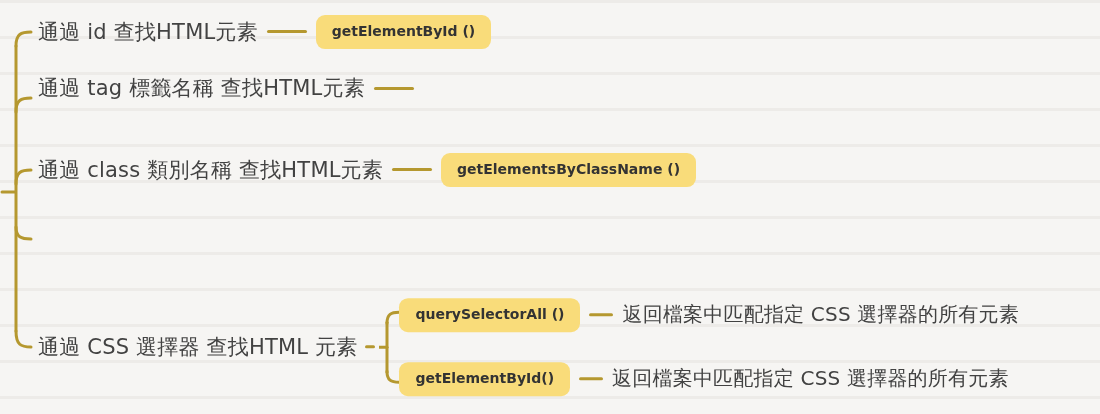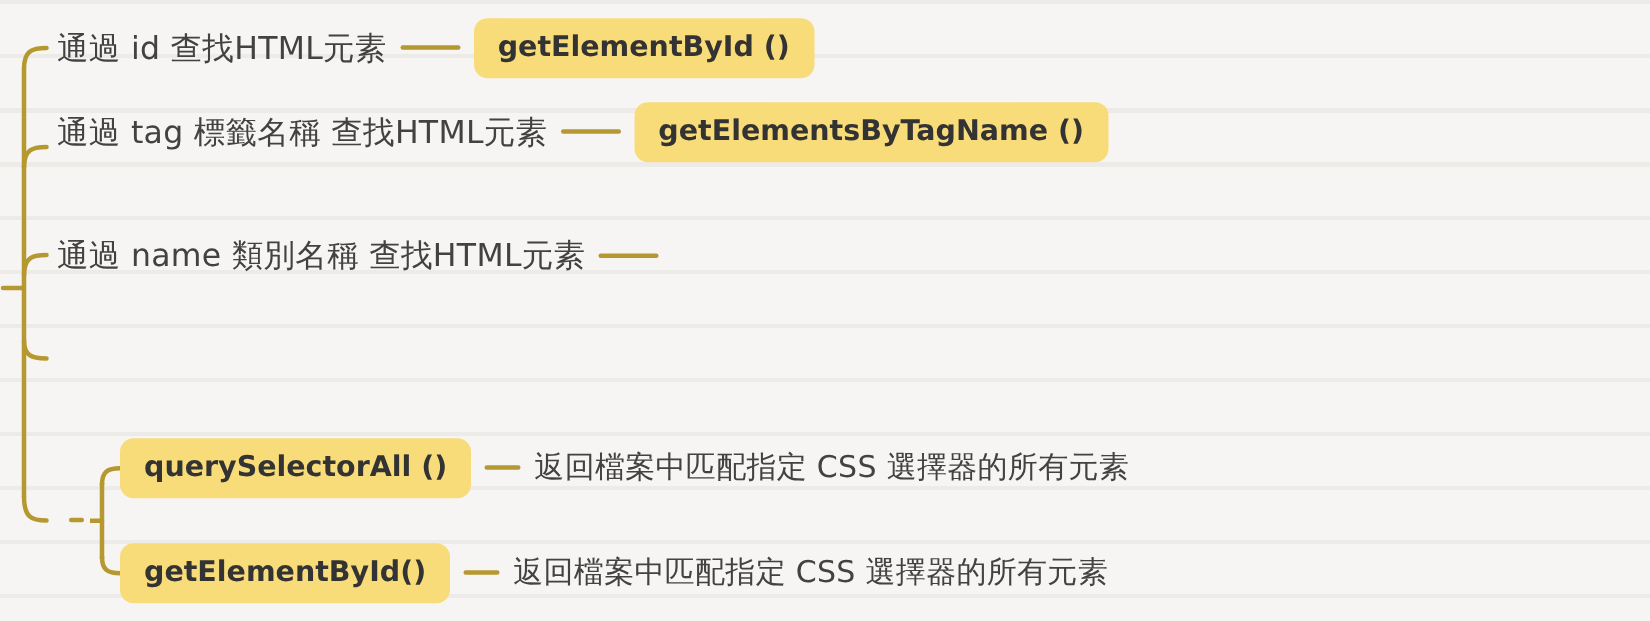--- a/index.html
+++ b/index.html
@@ -55,21 +55,21 @@
     flex: none;
   }
   .dash-short { width: 10px; margin: 0 4px 0 8px; }
   .dash-mid   { width: 24px; margin: 0 9px; }
 
   .badge {
     display: inline-block;
     background: #f9dc7a;
     color: #333333;
     font-weight: bold;
-    font-size: 19px;
+    font-size: 14px;
     line-height: 1.2;
     padding: 8px 16px 9px 16px;
     border-radius: 9px;
     flex: none;
   }
 
   .desc {
     font-size: 20px;
     color: #424242;
     letter-spacing: 0.2px;
@@ -106,30 +106,31 @@
 
   <div class="row row-1">
     <span class="label">通過 id 查找HTML元素</span>
     <span class="dash"></span>
     <span class="badge">getElementById ()</span>
   </div>
 
   <div class="row row-2">
     <span class="label">通過 tag 標籤名稱 查找HTML元素</span>
     <span class="dash"></span>
-    <span class="badge">getElementsByTagName ()</span>
   </div>
 
   <div class="row row-3">
-    <span class="label">通過 name 類別名稱 查找HTML元素</span>
+    <span class="label">通過 class 類別名稱 查找HTML元素</span>
     <span class="dash"></span>
+    <span class="badge">getElementsByClassName ()</span>
   </div>
 
 
   <div class="row row-5">
+    <span class="label">通過 CSS 選擇器 查找HTML 元素</span>
     <span class="dash dash-short"></span>
     <svg class="sub-bracket" width="20" height="76" viewBox="0 0 20 76" fill="none" stroke="#b5982f" stroke-width="3" stroke-linecap="round">
       <path d="M0,38 H8"></path>
       <path d="M8,13 V63"></path>
       <path d="M8,14 C8,5 12,3 20,3"></path>
       <path d="M8,62 C8,71 12,73 20,73"></path>
     </svg>
     <div class="children">
       <div class="child-row">
         <span class="badge">querySelectorAll ()</span>

